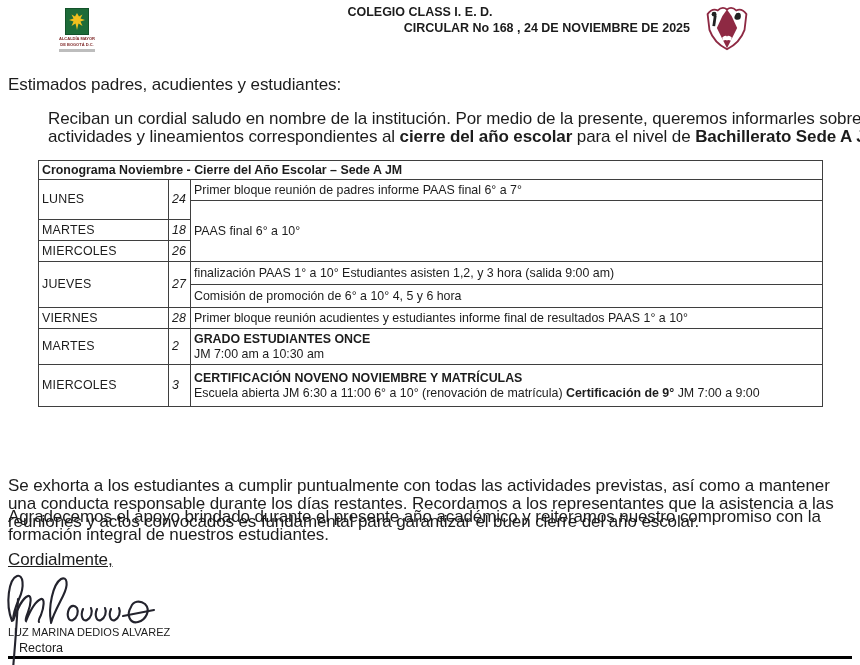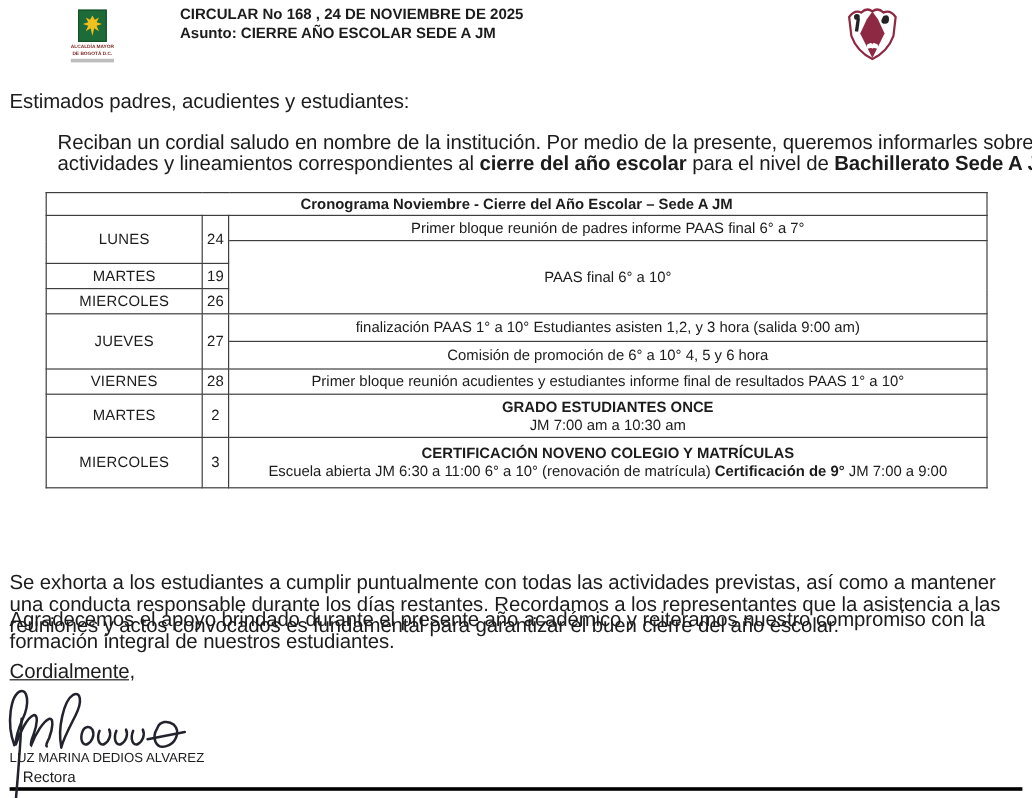--- a/index.html
+++ b/index.html
@@ -8,38 +8,38 @@
 
   
   .hdr-left-logo { position:absolute; left:55px; top:8px; width:44px; text-align:center; }
   .hdr-left-logo .green-square { width:24px; height:27px; margin:0 auto; background:#1d6b38; border:1px solid #14522a; display:flex; align-items:center; justify-content:center; }
   .hdr-left-logo .cap { font-size:4px; line-height:5px; font-weight:bold; color:#7a1f1f; letter-spacing:0; margin-top:1px; }
   .hdr-left-logo .cap2 { color:#7a1f1f; }
   .hdr-left-logo .graybar { height:3px; width:36px; margin:2px auto 0; background:#bdbdbd; }
 
   .hdr-text { position:absolute; left:150px; top:4px; width:540px; font-weight:bold; font-size:12.5px; line-height:16px; }
   .hdr-school { text-align:center; }
-  .hdr-line { text-align:left; }
+  .hdr-line { text-align:right; }
 
   .hdr-crest { position:absolute; left:703px; top:4px; width:48px; height:48px; }
 
   
   .para { position:absolute; left:8px; width:845px; font-size:17px; line-height:17.5px; letter-spacing:-0.1px; }
   .salutation { top:76px; }
   .intro { top:110px;margin-left:40px; }
   .closing1 { top:433px; line-height:18px;margin-top:44px; }
   .closing2 { top:508px; line-height:17.5px; }
   .cordial { top:551px;text-decoration:underline; }
   b, .bold { font-weight:bold; }
 
   
   table.sched { position:absolute; left:38px; top:160px; width:784px; border-collapse:collapse; table-layout:fixed; }
-  table.sched td { border:1px solid #3f3f3f; font-size:12.4px; line-height:15px; text-align:center; vertical-align:middle; padding:1px 3px; }
+  table.sched td { border:1px solid #3f3f3f; font-size:12.4px; line-height:15px; vertical-align:middle; padding:1px 3px; }
   td.day { letter-spacing:0.2px; }
-  td.num { padding:1px 1px; }
+  td.num { padding:1px 1px;font-style:italic; }
   td.act {}
   tr.rt  { height:19px; }
   tr.r1  { height:21px;padding-left:30px; }
   tr.r2  { height:19px; }
   tr.r3  { height:21px; }
   tr.r4  { height:21px; }
   tr.r5  { height:23px; }
   tr.r6  { height:23px; }
   tr.r7  { height:21px;margin-top:25px; }
   tr.r8  { height:36px; }
@@ -60,22 +60,22 @@
     <svg width="20" height="22" viewBox="0 0 40 44">
       <path d="M20 4 L24 11 L31 7 L27 15 L36 18 L27 21 L31 30 L23 25 L20 38 L17 25 L9 30 L13 21 L4 18 L13 15 L9 7 L16 11 Z" fill="#f0c01e"></path>
     </svg>
   </div>
   <div class="cap">ALCALDÍA MAYOR</div>
   <div class="cap cap2">DE BOGOTÁ D.C.</div>
   <div class="graybar"></div>
 </div>
 
 <div class="hdr-text">
+  <div class="hdr-school">COLEGIO CLASS I. E. D.</div>
   <div class="hdr-line">CIRCULAR No 168 , 24 DE NOVIEMBRE DE 2025</div>
-  <div class="hdr-line">Asunto: CIERRE AÑO ESCOLAR SEDE A JM</div>
 </div>
 
 <div class="hdr-crest">
   <svg width="48" height="48" viewBox="0 0 52 52">
     <path d="M5 11 Q10 4 16 7 Q21 2 26 6 Q31 2 36 7 Q42 4 47 11 L45 28 Q40 42 26 49 Q12 42 7 28 Z" fill="#ffffff" stroke="#8e2943" stroke-width="2"></path>
     <path d="M26 6 L31 13 L37 26 L26 48 L15 26 L21 13 Z" fill="#8e2943"></path>
     <rect x="11" y="12" width="3" height="12" fill="#222222" transform="rotate(8 12 18)"></rect>
     <circle cx="12" cy="11" r="2.6" fill="#222222"></circle>
     <path d="M36 10 q5 -2 5 3 q0 5 -5 4 q-4 -1 0 -7" fill="#222222"></path>
     <path d="M21 36 q5 -3 5 0 q0 -3 5 0 l0 4 q-5 -2 -5 0 q0 -2 -5 0 Z" fill="#ffffff"></path>
@@ -99,21 +99,21 @@
   <tr class="r1">
     <td class="day" rowspan="2">LUNES</td>
     <td class="num" rowspan="2">24</td>
     <td class="act">Primer bloque reunión de padres informe PAAS final 6° a 7°</td>
   </tr>
   <tr class="r2">
     <td class="act" rowspan="3">PAAS final 6° a 10°</td>
   </tr>
   <tr class="r3">
     <td class="day">MARTES</td>
-    <td class="num">19</td>
+    <td class="num">18</td>
   </tr>
   <tr class="r4">
     <td class="day">MIERCOLES</td>
     <td class="num">26</td>
   </tr>
   <tr class="r5">
     <td class="day" rowspan="2">JUEVES</td>
     <td class="num" rowspan="2">27</td>
     <td class="act">finalización PAAS 1° a 10° Estudiantes asisten 1,2, y 3 hora (salida 9:00 am)</td>
   </tr>
@@ -130,21 +130,21 @@
     <td class="num">2</td>
     <td class="act">
       <div class="bold">GRADO ESTUDIANTES ONCE</div>
       <div>JM 7:00 am a 10:30 am</div>
     </td>
   </tr>
   <tr class="r9">
     <td class="day">MIERCOLES</td>
     <td class="num">3</td>
     <td class="act">
-      <div class="bold">CERTIFICACIÓN NOVENO COLEGIO Y MATRÍCULAS</div>
+      <div class="bold">CERTIFICACIÓN NOVENO NOVIEMBRE Y MATRÍCULAS</div>
       <div><span>Escuela abierta JM 6:30 a 11:00 6° a 10° (renovación de matrícula) </span><b>Certificación de 9°</b><span> JM 7:00 a 9:00</span></div>
     </td>
   </tr>
 </tbody>
   </table>
 
 <p class="para closing1">Se exhorta a los estudiantes a cumplir puntualmente con todas las actividades previstas, así como a mantener una conducta responsable durante los días restantes. Recordamos a los representantes que la asistencia a las reuniones y actos convocados es fundamental para garantizar el buen cierre del año escolar.</p>
 <p class="para closing2">Agradecemos el apoyo brindado durante el presente año académico y reiteramos nuestro compromiso con la formación integral de nuestros estudiantes.</p>
 <p class="para cordial">Cordialmente,</p>
 

